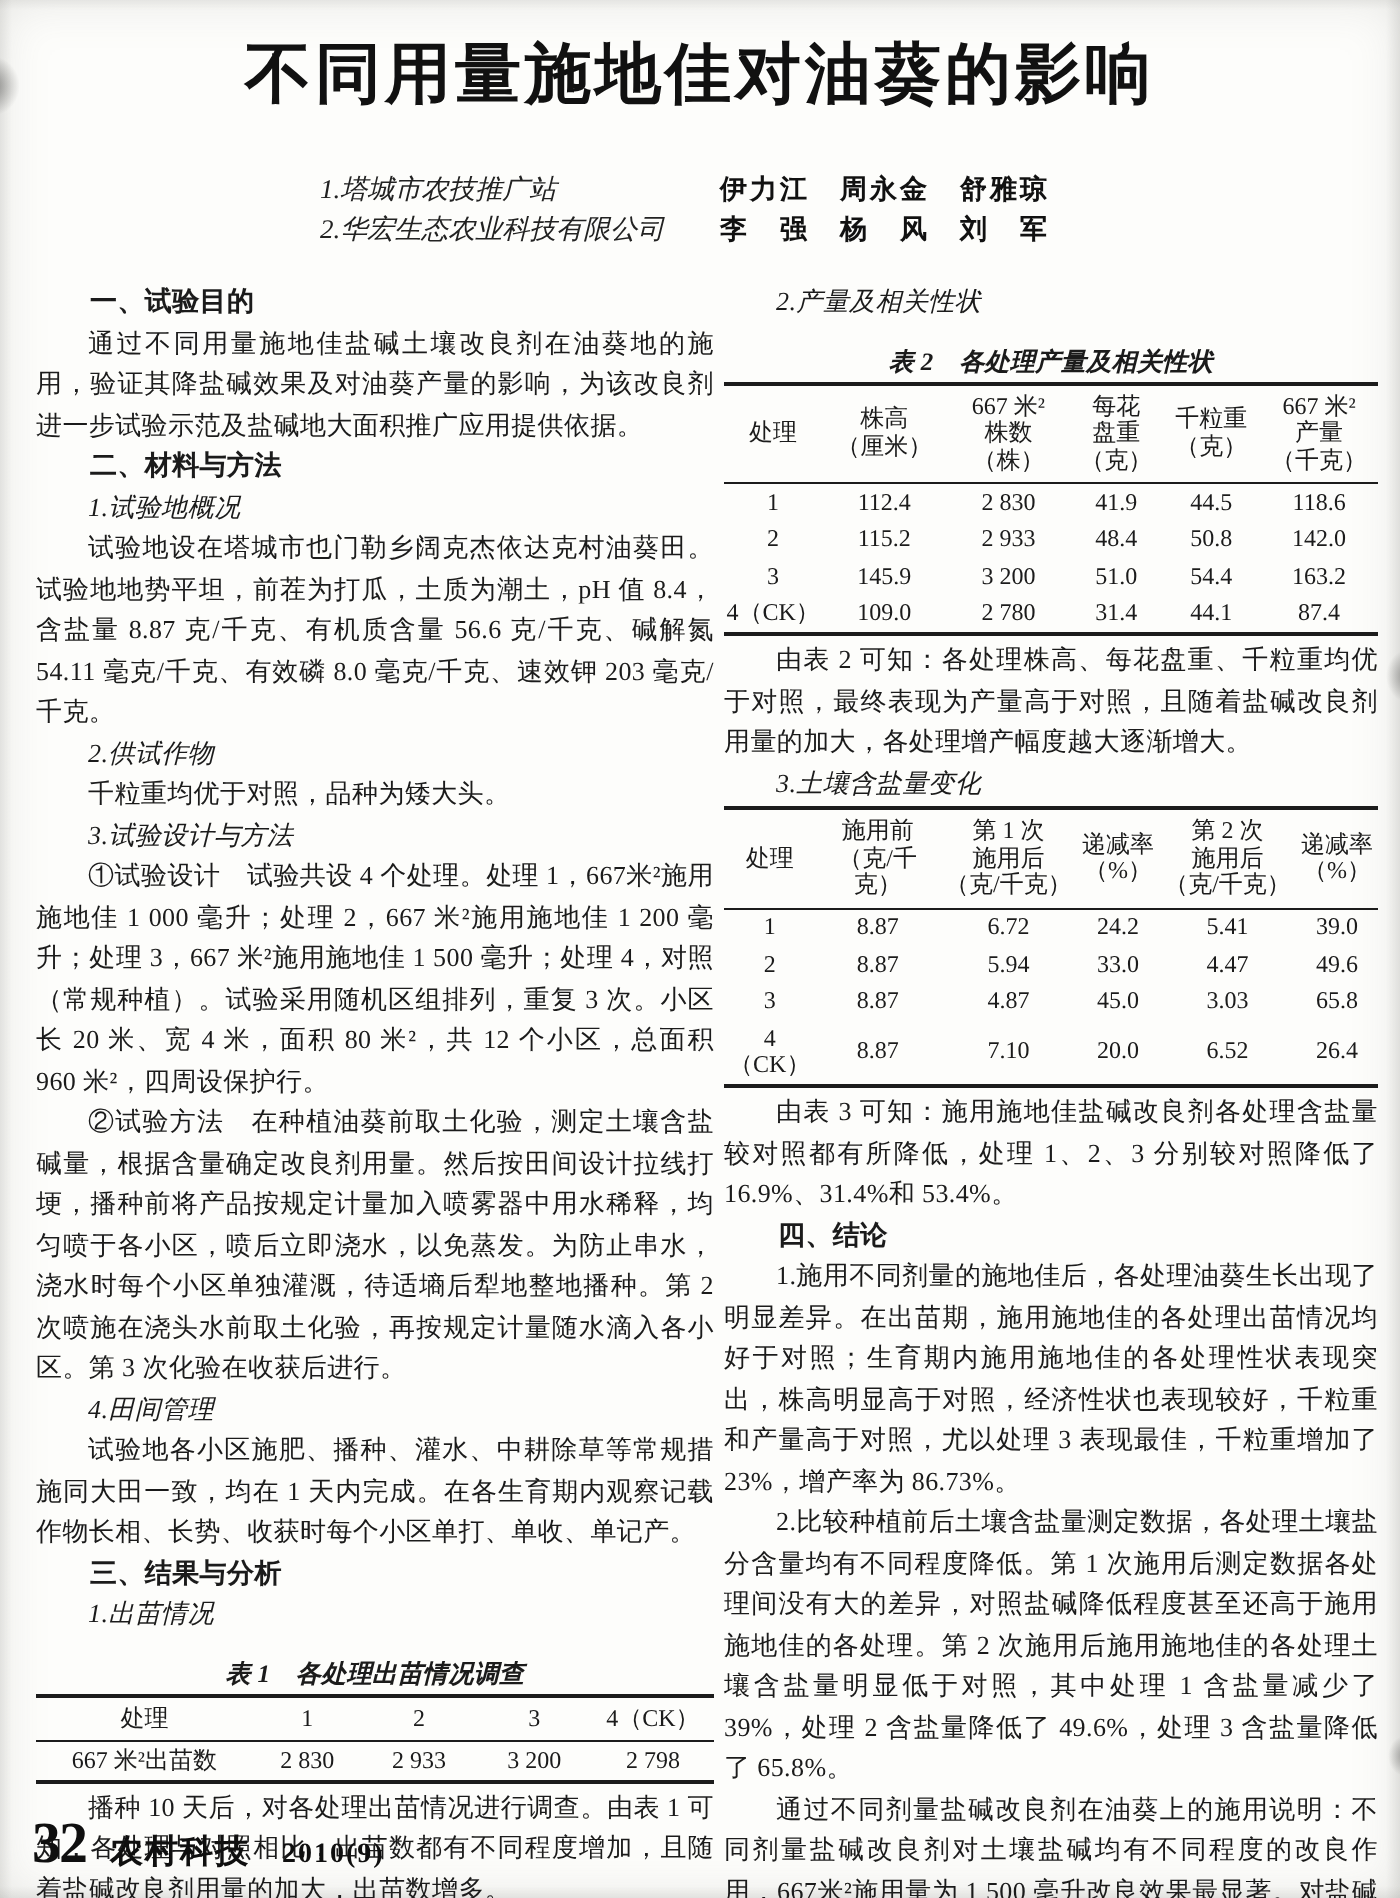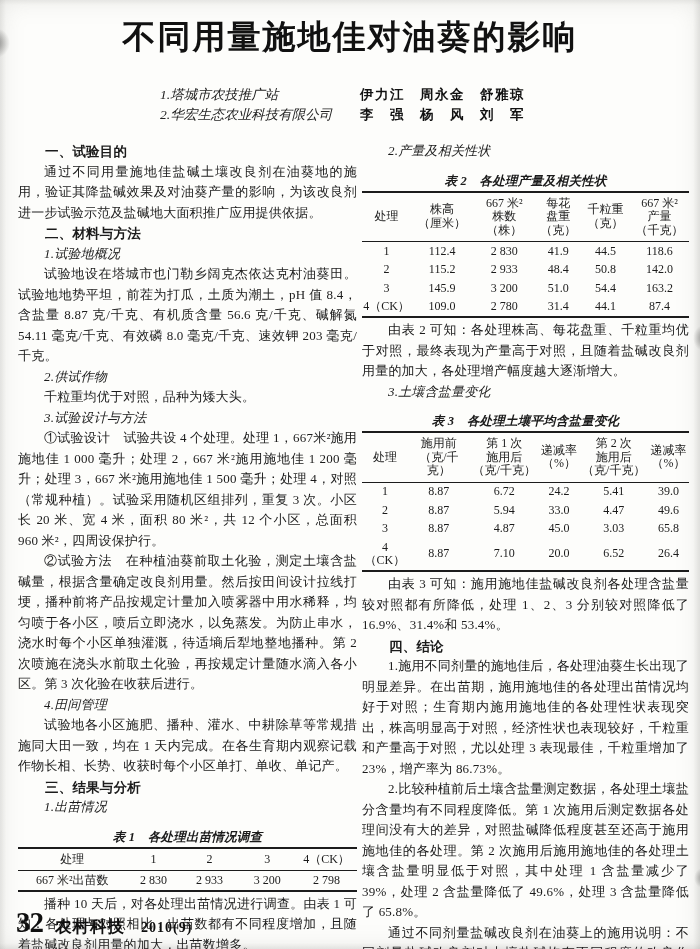--- a/index.html
+++ b/index.html
@@ -211,21 +211,20 @@
             <td>44.1</td>
             <td>87.4</td>
           </tr>
         </tbody>
       </table>
 
     <p class="para">由表 2 可知：各处理株高、每花盘重、千粒重均优于对照，最终表现为产量高于对照，且随着盐碱改良剂用量的加大，各处理增产幅度越大逐渐增大。</p>
 
     <h3 class="sub-heading">3.土壤含盐量变化</h3>
 
-    <div class="tbl-caption">表 3　各处理土壤平均含盐量变化</div>
     <table>
       <colgroup>
           <col style="width:14%">
           <col style="width:19%">
           <col style="width:21%">
           <col style="width:12.5%">
           <col style="width:21%">
           <col style="width:12.5%">
         </colgroup>
     <thead>

